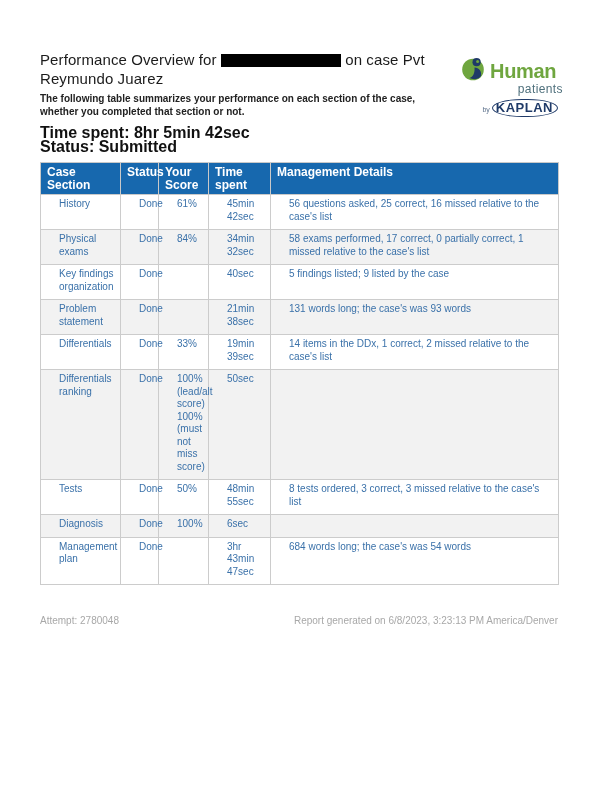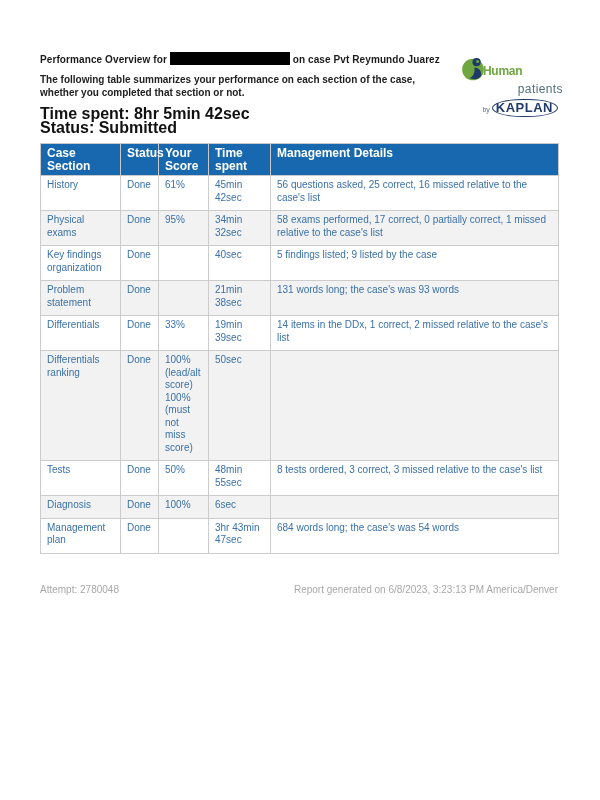--- a/index.html
+++ b/index.html
@@ -4,41 +4,41 @@
 <style>
   html,body{margin:0;padding:0;}
   body{
     width:600px;height:800px;background:#ffffff;
     font-family:"Liberation Sans", sans-serif;color:#1b1b1b;
     position:relative;overflow:hidden;
   }
   .page{position:relative;padding:50px 40px 0 40px;}
 
   
-  .title{font-size:10px;font-weight:bold;line-height:19px;max-width:432px;letter-spacing:.1px;}
+  .title{font-size:15px;font-weight:normal;line-height:19px;max-width:432px;letter-spacing:.1px;}
   .redacted{display:inline-block;width:120px;height:13px;background:#000;vertical-align:-2px;}
 
   
   .intro{margin-top:4px;font-size:10px;line-height:13px;max-width:402px;color:#222;font-weight:bold;}
   .meta{margin-top:8px;font-size:16px;font-weight:bold;line-height:13.5px;color:#111;}
 
   
   .logo{position:absolute;top:57px;right:36px;width:102px;}
   .logo-top{display:flex;align-items:center;}
-  .logo-brand{font-size:12px;font-weight:600;color:#6fa63f;margin-left:-2px;letter-spacing:-0.3px;}
+  .logo-brand{font-size:20px;font-weight:600;color:#6fa63f;margin-left:-2px;letter-spacing:-0.3px;padding-left:7px;}
   .logo-sub{font-size:12px;color:#4f707c;text-align:right;margin-top:-3px;padding-right:1px;letter-spacing:.4px;}
   .logo-byline{text-align:right;margin-top:3px;padding-right:6px;font-size:7px;color:#5a6f8a;}
   .kaplan{display:inline-block;font-size:13px;font-weight:bold;color:#1f3a68;
           border:1px solid #1f3a68;border-radius:50%/55%;padding:0px 4px 1px 3px;letter-spacing:.5px;}
 
   
   table{border-collapse:collapse;table-layout:fixed;width:518px;margin-top:9px;}
   th{background:#1768ae;color:#fff;font-size:12px;font-weight:bold;text-align:left;
      padding:3px 6px;border:1px solid #c9c9c9;vertical-align:top;line-height:12.5px;}
-  td{font-size:10px;color:#3a71a9;padding:3px 6px 6px 6px;border:1px solid #cccccc;
+  td{font-size:10px;color:#3a71a9;padding:3px 6px 6px 18px;border:1px solid #cccccc;
      vertical-align:top;line-height:12.5px;background:#ffffff;}
   tbody tr:nth-child(even) td{background:#f2f2f2;}
   td.pre{white-space:pre-line;}
 
   
   .footer{display:flex;justify-content:space-between;width:518px;margin-top:30px;
           font-size:10px;color:#a8a8a8;}
 </style>
 </head>
 <body>
@@ -104,21 +104,21 @@
       <tr>
         <td>History</td>
         <td>Done</td>
         <td class="pre">61%</td>
         <td>45min 42sec</td>
         <td>56 questions asked, 25 correct, 16 missed relative to the case's list</td>
       </tr>
       <tr>
         <td>Physical exams</td>
         <td>Done</td>
-        <td class="pre">95%</td>
+        <td class="pre">84%</td>
         <td>34min 32sec</td>
         <td>58 exams performed, 17 correct, 0 partially correct, 1 missed relative to the case's list</td>
       </tr>
       <tr>
         <td>Key findings organization</td>
         <td>Done</td>
         <td class="pre"></td>
         <td>40sec</td>
         <td>5 findings listed; 9 listed by the case</td>
       </tr>

